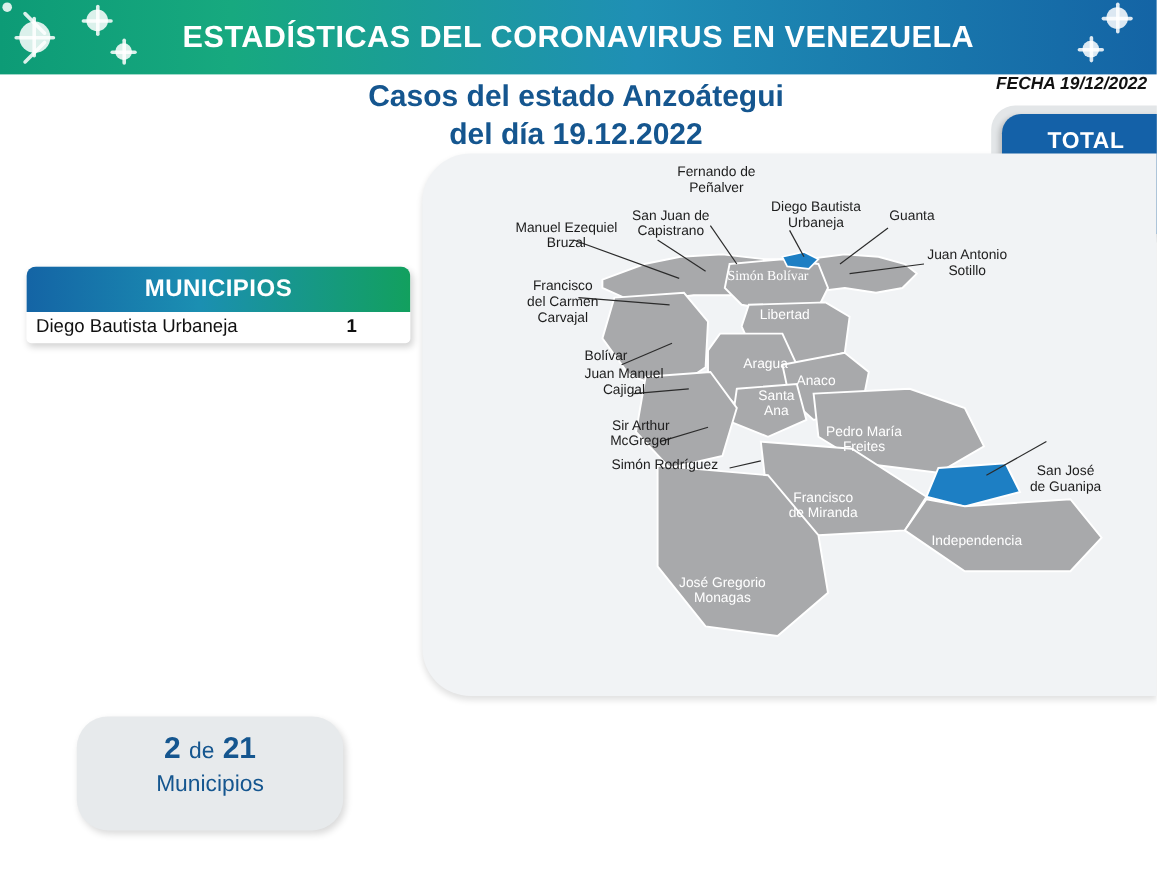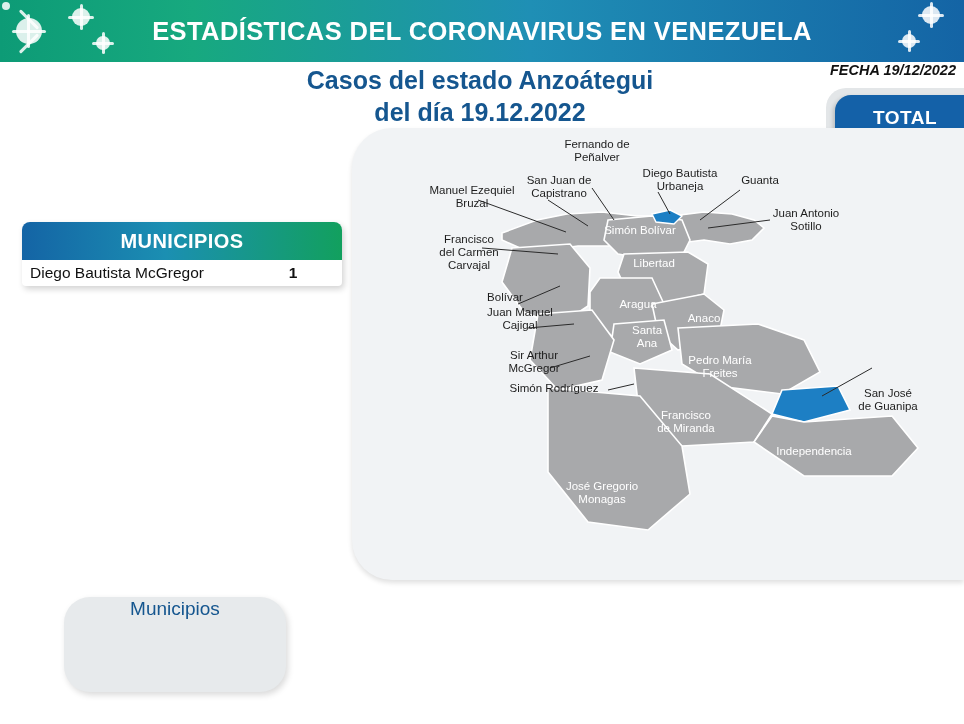--- a/index.html
+++ b/index.html
@@ -205,45 +205,50 @@
 </svg>
 
 <div>
   <div class="maplabel" style="left:551px;top:138px;width:92px;">Fernando de<br>Peñalver</div>
   <div class="maplabel" style="left:630px;top:167px;width:100px;">Diego Bautista<br>Urbaneja</div>
   <div class="maplabel" style="left:730px;top:174px;width:60px;">Guanta</div>
   <div class="maplabel" style="left:514px;top:174px;width:90px;">San Juan de<br>Capistrano</div>
   <div class="maplabel" style="left:415px;top:184px;width:114px;">Manuel Ezequiel<br>Bruzal</div>
   <div class="maplabel" style="left:758px;top:207px;width:96px;">Juan Antonio<br>Sotillo</div>
   <div class="maplabel" style="left:426px;top:233px;width:86px;">Francisco<br>del Carmen<br>Carvajal</div>
-  <div class="maplabel white" style="left:592px;top:224px;width:96px;">Simón Bolívar</div>
+  <div class="maplabel white" style="left:592px;top:224px;width:96px;font-family:Liberation Serif, serif;">Simón Bolívar</div>
   <div class="maplabel white" style="left:622px;top:257px;width:64px;">Libertad</div>
   <div class="maplabel" style="left:478px;top:291px;width:54px;">Bolívar</div>
   <div class="maplabel" style="left:474px;top:306px;width:92px;">Juan Manuel<br>Cajigal</div>
   <div class="maplabel white" style="left:608px;top:298px;width:60px;">Aragua</div>
-  <div class="maplabel white" style="left:654px;top:312px;width:52px;padding-left:24px;">Anaco</div>
+  <div class="maplabel white" style="left:654px;top:312px;width:52px;">Anaco</div>
   <div class="maplabel white" style="left:622px;top:324px;width:50px;">Santa<br>Ana</div>
   <div class="maplabel" style="left:494px;top:349px;width:80px;">Sir Arthur<br>McGregor</div>
   <div class="maplabel" style="left:496px;top:382px;width:116px;">Simón Rodríguez</div>
   <div class="maplabel white" style="left:678px;top:354px;width:84px;">Pedro María<br>Freites</div>
   <div class="maplabel" style="left:846px;top:351px;width:84px;margin-top:36px;">San José<br>de Guanipa</div>
   <div class="maplabel white" style="left:646px;top:409px;width:80px;">Francisco<br>de Miranda</div>
   <div class="maplabel white" style="left:762px;top:445px;width:104px;">Independencia</div>
   <div class="maplabel white" style="left:552px;top:480px;width:100px;">José Gregorio<br>Monagas</div>
 </div>
 
 <div class="muni-wrap">
   <div class="muni-head">MUNICIPIOS</div>
   <table class="muni">
     <tbody>
       <tr>
-        <td class="name">Diego Bautista McGregor</td>
+        <td class="name">Diego Bautista Urbaneja</td>
         <td class="cnt">1</td>
       </tr>
     </tbody>
   </table>
 </div>
 
 <div class="bottom-pill">
+  <div class="bp-line1">
+    <span>2</span>
+    <span class="small">de</span>
+    <span>21</span>
+  </div>
   <div class="bp-line2">Municipios</div>
 </div>
 
 <div class="footer-rule"></div>
 
 </body></html>

